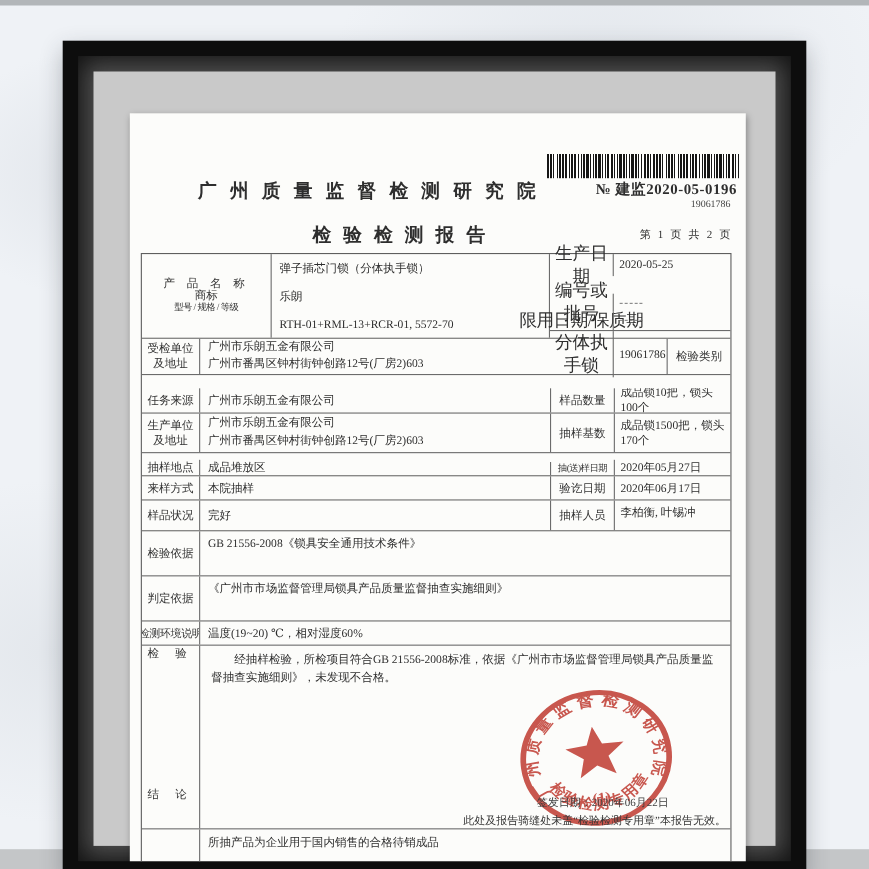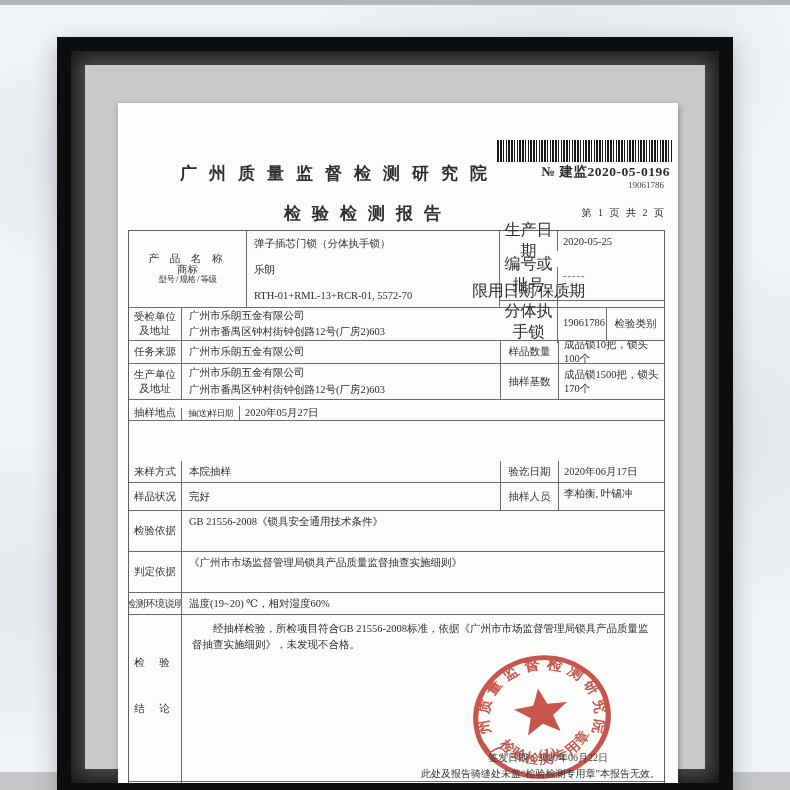--- a/index.html
+++ b/index.html
@@ -49,40 +49,40 @@
   .trow:last-child{border-bottom:none;}
   .cell{box-sizing:border-box;display:flex;flex-direction:column;justify-content:center;overflow:hidden;}
   .lbl{align-items:center;text-align:center;color:#333;}
   .val{align-items:flex-start;padding-left:7px;}
   .bl{border-left:1px solid #6b6b6b;}
   .cA{width:52px;flex:none;}
   .cB{flex:1;}
   .cC{width:58px;flex:none;}
   .cD{width:106px;flex:none;padding-left:5px;padding-right:3px;}
   .row1{height:77px;}
-  .row2{height:33px;} .row3{height:23px;} .row4{height:36px;}
-  .row5{height:21px;align-items:flex-end;} .row6{height:22px;margin-top:40px;} .row7{height:28px;}
+  .row2{height:33px;} .row3{height:23px;margin-top:12px;} .row4{height:36px;}
+  .row5{height:21px;align-items:flex-end;} .row6{height:22px;} .row7{height:28px;}
   .row8{height:41px;} .row9{height:41px;} .row10{height:22px;}
   .row11{height:167px;} .row12{height:62px;}
   .b1A{width:117px;flex:none;}
   .b1B{flex:1;justify-content:space-around;}
   .b1A div{line-height:1;}
   .sp4{letter-spacing:4px;}
   .b1R{width:164px;flex:none;display:flex;flex-direction:column;}
   .b1r{display:flex;align-items:stretch;}
   .b1r .rl{width:57px;flex:none;display:flex;align-items:center;justify-content:center;text-align:center;font-size:16px;}
   .b1r .rv{flex:1;border-left:1px solid #6b6b6b;display:flex;align-items:center;padding-left:5px;}
   .r1{height:20px;} .r2{height:16px;margin-top:16px;} .r3{height:17px;} .r4{flex:1;border-top:1px solid #6b6b6b;}
   .tiny{font-size:7px;letter-spacing:-.5px;white-space:nowrap;}
   .small9{font-size:8.5px;letter-spacing:-.5px;white-space:nowrap;}
   .env-lbl{font-size:10px;letter-spacing:-.3px;white-space:nowrap;}
   .two-line{line-height:1.55;}
   .dash{color:#666;letter-spacing:1px;}
   .top-val{justify-content:flex-start;padding-top:4px;}
-  .concA{justify-content:center;gap:32px;padding-bottom:24px;letter-spacing:6px;}
+  .concA{justify-content:space-between;gap:32px;padding-bottom:24px;letter-spacing:6px;}
   .conc-body{position:relative;justify-content:flex-start;padding:0;}
   .conc-text{padding:6px 10px 0 10px;text-indent:2em;line-height:1.55;font-size:10.5px;}
   .sign-date{position:absolute;top:136px;right:56px;font-size:10px;color:#3d3d3d;}
   .invalid-note{position:absolute;top:152px;right:4px;font-size:10px;color:#343434;}
   .stamp{
     position:absolute;left:277px;top:28px;width:166px;height:148px;
     color:#bf3a30;opacity:.85;transform:rotate(-8deg);
   }
   .remark-body{justify-content:flex-start;padding-top:5px;}
   .remark-lbl{justify-content:flex-start;letter-spacing:6px;}
@@ -166,20 +166,21 @@
             <div class="cell val bl cB two-line">
               <div>广州市乐朗五金有限公司</div>
               <div>广州市番禺区钟村街钟创路12号(厂房2)603</div>
             </div>
             <div class="cell lbl bl cC">抽样基数</div>
             <div class="cell val bl cD">成品锁1500把，锁头170个</div>
           </div>
 
           <div class="trow row5">
             <div class="cell lbl cA">抽样地点</div>
+            <div class="cell val bl cB">成品堆放区</div>
             <div class="cell lbl bl cC small9">抽(送)样日期</div>
             <div class="cell val bl cD">2020年05月27日</div>
           </div>
 
           <div class="trow row6">
             <div class="cell lbl cA">来样方式</div>
             <div class="cell val bl cB">本院抽样</div>
             <div class="cell lbl bl cC">验讫日期</div>
             <div class="cell val bl cD">2020年06月17日</div>
           </div>

